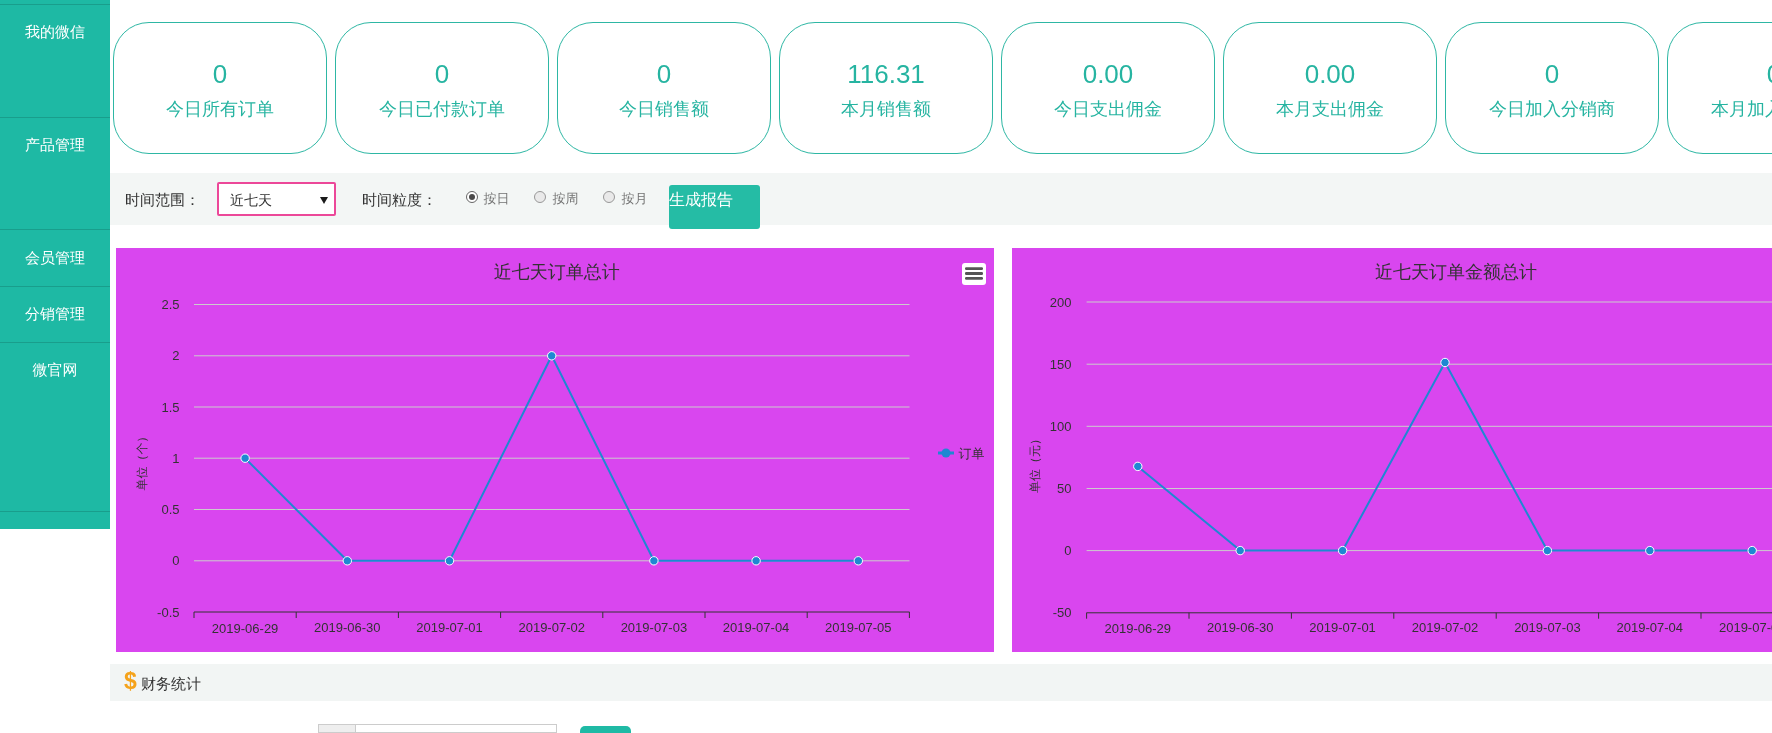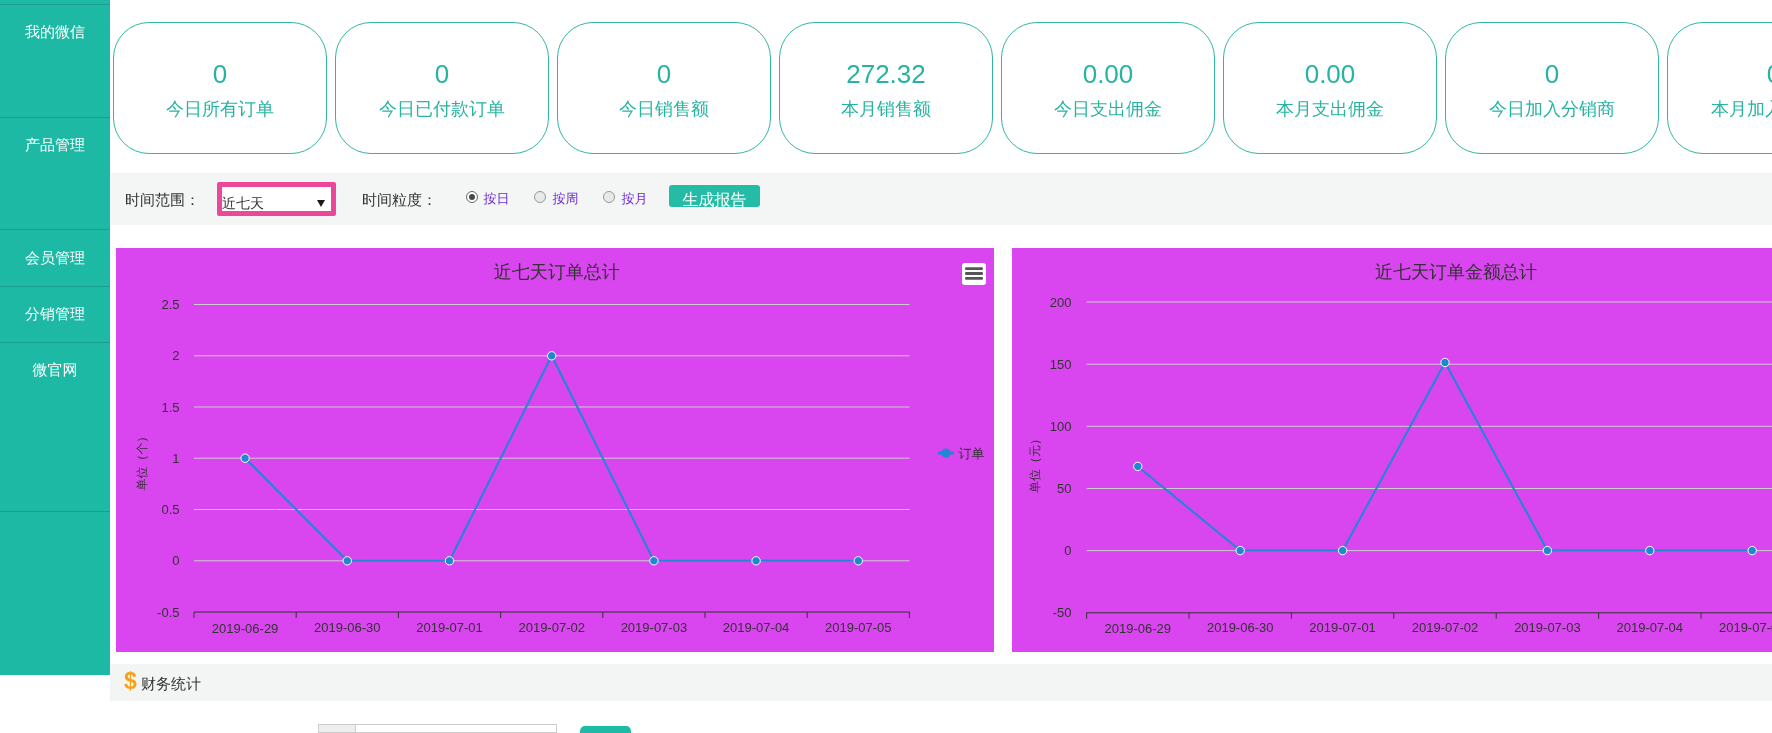--- a/index.html
+++ b/index.html
@@ -1,32 +1,32 @@
 <!DOCTYPE html>
 <html><head>
 <meta charset="utf-8">
 <style>
 *{margin:0;padding:0;box-sizing:border-box}
 html,body{width:1772px;height:733px;overflow:hidden;background:#fff;font-family:"Liberation Sans",sans-serif;position:relative}
 
-#sidebar{position:absolute;left:0;top:0;width:110px;height:675px;background:#1eb9a4}
+#sidebar{position:absolute;left:0;top:0;width:110px;height:529px;background:#1eb9a4}
 .sbi{position:absolute;left:0;width:110px;border-top:1px solid rgba(0,0,0,0.14);color:#fff;font-size:15px;display:flex;align-items:center;justify-content:center}
 
 .card{position:absolute;top:22px;width:214px;height:132px;background:#fff;border:1px solid #2eb7a4;border-radius:36px;text-align:center;color:#26b4a1}
 .card .num{padding-top:38px;font-size:26px;line-height:26px}
 .card .lbl{margin-top:13px;font-size:18px;line-height:18px}
 
 #band{position:absolute;left:110px;top:173px;width:1662px;height:52px;background:#f3f6f5}
 .flabel{position:absolute;font-size:15px;color:#333;top:19px;line-height:15px}
-#sel{position:absolute;left:107px;top:8.5px;width:119px;height:34px;background:#fff;border:5px solid #ec4899;border-radius:2px;font-size:14px;color:#333;line-height:32px;}
+#sel{position:absolute;left:107px;top:8.5px;width:119px;height:34px;background:#fff;border:2px solid #ec4899;border-radius:2px;font-size:14px;color:#333;line-height:32px;padding-left:11px}
 #sel .arr{position:absolute;right:6px;top:13px;width:0;height:0;border-left:4px solid transparent;border-right:4px solid transparent;border-top:7px solid #1a1a1a}
 .radio{position:absolute;top:18.4px;width:12px;height:12px;border-radius:50%;border:1px solid #989898;background:#e9e9e9}
 .radio.sel::after{content:"";position:absolute;left:2px;top:2px;width:6px;height:6px;border-radius:50%;background:#4a4a4a}
-.rlbl{position:absolute;top:18.5px;font-size:13px;color:#6d28d9;line-height:14px}
-#genbtn{position:absolute;left:559px;top:12px;width:91px;height:22px;background:#25bca5;border-radius:3px;color:#fff;font-size:16px;text-align:center;line-height:29px}
+.rlbl{position:absolute;top:18.5px;font-size:13px;color:#737373;line-height:14px}
+#genbtn{position:absolute;left:559px;top:12px;width:91px;height:44px;background:#25bca5;border-radius:3px;color:#fff;font-size:16px;line-height:29px}
 
 .panel{position:absolute;top:248px;height:404px;background:#d946ef}
 
 #fin{position:absolute;left:110px;top:664px;width:1662px;height:37px;background:#f2f5f4}
 #fin .dollar{position:absolute;left:14px;top:4px;font-size:23px;font-weight:bold;color:#f5a31c}
 #fin .txt{position:absolute;left:31px;top:11px;font-size:15px;color:#333}
 
 #addon{position:absolute;left:318px;top:724px;width:37px;height:9px;background:#eee;border:1px solid #ccc;border-right:none}
 #input{position:absolute;left:355px;top:724px;width:202px;height:9px;background:#fff;border:1px solid #ccc}
 #btn2{position:absolute;left:580px;top:725.5px;width:51px;height:8px;background:#1fbaa5;border-radius:5px 5px 0 0}
@@ -47,21 +47,21 @@
   </div>
 <div class="card" style="left:335px">
     <div class="num">0</div>
     <div class="lbl">今日已付款订单</div>
   </div>
 <div class="card" style="left:557px">
     <div class="num">0</div>
     <div class="lbl">今日销售额</div>
   </div>
 <div class="card" style="left:779px">
-    <div class="num">272.32</div>
+    <div class="num">116.31</div>
     <div class="lbl">本月销售额</div>
   </div>
 <div class="card" style="left:1001px">
     <div class="num">0.00</div>
     <div class="lbl">今日支出佣金</div>
   </div>
 <div class="card" style="left:1223px">
     <div class="num">0.00</div>
     <div class="lbl">本月支出佣金</div>
   </div>

